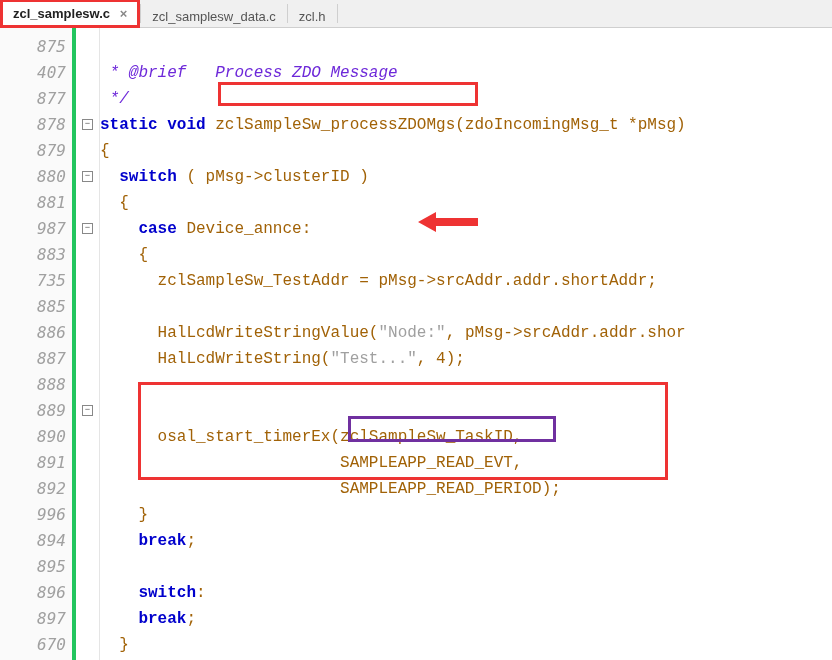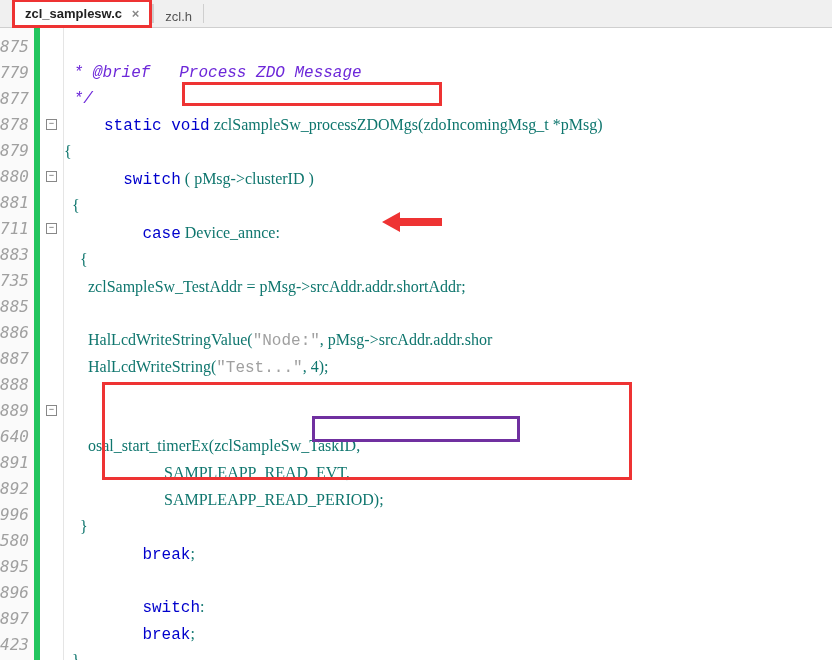--- a/index.html
+++ b/index.html
@@ -1,33 +1,33 @@
 <!DOCTYPE html>
 <html><head>
 <meta charset="utf-8">
 <style>
 * { margin: 0; padding: 0; box-sizing: border-box; }
 body { font-family: Consolas, "Courier New", monospace; font-size: 16px; background: #fff; width: 832px; height: 660px; overflow: hidden; position: relative; }
 
-.tabbar { height: 28px; background: #f0f0f0; border-bottom: 1px solid #cfcfcf; display: flex; align-items: flex-end; padding-left: 12px; }
+.tabbar { height: 28px; background: #f0f0f0; border-bottom: 1px solid #cfcfcf; display: flex; align-items: flex-end; padding-left: 0; }
 .tab { padding: 4px 10px; font-size: 13px; font-family: Arial, sans-serif; color: #555; border: 1px solid transparent; border-bottom: none; position: relative; top: 1px; }
 .tab.active { background: #fff; border-color: #cfcfcf; font-weight: bold; color: #222; }
 .tab .closex { margin-left: 6px; color: #888; }
 .tab-highlight-red { border: 3px solid #e33 !important; }
 .tabsep { align-self: stretch; width: 1px; background: #cfcfcf; margin: 4px 0; }
 
 .editor { display: flex; height: calc(660px - 28px); background: #fff; position: relative; }
-.gutter { width: 40px; background: #fafafa; border-right: 6px solid #22c55e; text-align: right; padding-right: 6px; color: #a0a0a0; font-style: italic; font-family: Consolas, monospace; font-size: 16px; line-height: 26px; padding-top: 6px; }
+.gutter { width: 76px; background: #fafafa; border-right: 4px solid #22c55e; text-align: right; padding-right: 6px; color: #a0a0a0; font-style: italic; font-family: Consolas, monospace; font-size: 16px; line-height: 26px; padding-top: 6px; }
 .fold { width: 24px; background: #fff; border-right: 1px solid #e5e5e5; padding-top: 6px; }
 .fold .box { width: 11px; height: 11px; border: 1px solid #888; margin: 7px auto 8px auto; font-size: 9px; line-height: 9px; text-align: center; color: #555; }
 .code { flex: 1; padding-top: 6px; line-height: 26px; white-space: pre; position: relative; font-size: 16px; }
 
-.kw { color: #0000cc; font-weight: normal; margin-left: 40px; }
+.kw { color: #0000cc; font-weight: bold; }
 .cm { color: #6d28d9; font-style: italic; }
-.plain { color: #0f766e; font-family: Liberation Serif, serif; }
+.plain { color: #a16207; }
 .str { color: #a0a0a0; }
 
 .redbox { position: absolute; border: 3px solid #e33; pointer-events: none; }
 .purplebox { position: absolute; border: 3px solid #7030a0; pointer-events: none; }
 
 .arrow { position: absolute; width: 60px; height: 28px; pointer-events: none; }
 .arrow svg { width: 100%; height: 100%; }
 
 .watermark { position: absolute; top: 36px; left: 8px; color: #c8c8c8; font-size: 38px; font-weight: bold; pointer-events: none; z-index: 0; font-family: Arial, sans-serif; }
 .watermark2 { position: absolute; top: 88px; left: 8px; color: #d6d6d6; font-size: 18px; pointer-events: none; z-index: 0; font-family: Arial, sans-serif; letter-spacing: 2px; }
@@ -37,54 +37,57 @@
 
 <div class="watermark">善学坊</div>
 <div class="watermark2">IoT学习平台</div>
 
 <div class="tabbar">
   <div class="tab active tab-highlight-red">
     <span>zcl_samplesw.c</span>
     <span class="closex">×</span>
   </div>
   <div class="tabsep"></div>
+  <div class="tab">
+    <span>zcl_samplesw_data.c</span>
+  </div>
   <div class="tabsep"></div>
   <div class="tab">
     <span>zcl.h</span>
   </div>
   <div class="tabsep"></div>
 </div>
 
 <div class="editor">
 
   <div class="gutter" id="gutter">
       <div>875</div>
-      <div>779</div>
+      <div>407</div>
       <div>877</div>
       <div>878</div>
       <div>879</div>
       <div>880</div>
       <div>881</div>
-      <div>711</div>
+      <div>987</div>
       <div>883</div>
       <div>735</div>
       <div>885</div>
       <div>886</div>
       <div>887</div>
       <div>888</div>
       <div>889</div>
-      <div>640</div>
+      <div>890</div>
       <div>891</div>
       <div>892</div>
       <div>996</div>
-      <div>580</div>
+      <div>894</div>
       <div>895</div>
       <div>896</div>
       <div>897</div>
-      <div>423</div>
+      <div>670</div>
     </div>
 
   <div class="fold">
     <div style="height:26px"></div>
     <div style="height:26px"></div>
     <div style="height:26px"></div>
     <div class="box">−</div>
     <div style="height:26px"></div>
     <div class="box">−</div>
     <div style="height:26px"></div>

